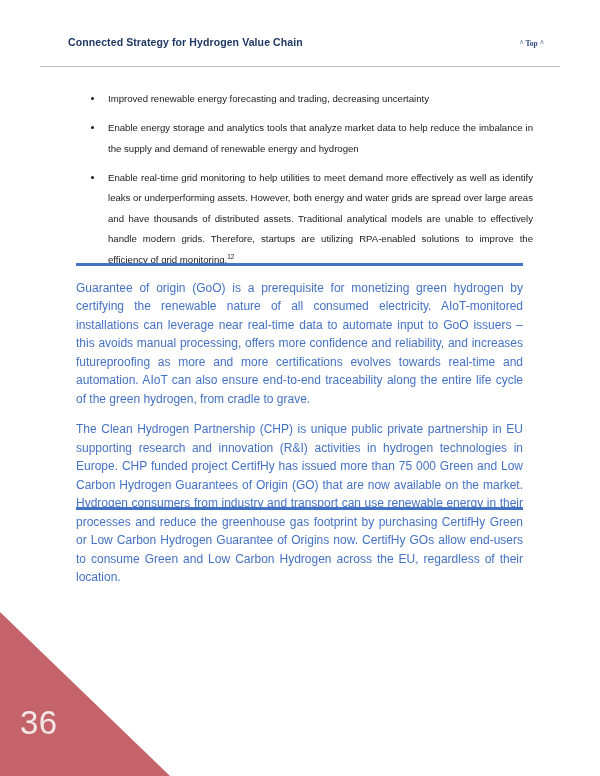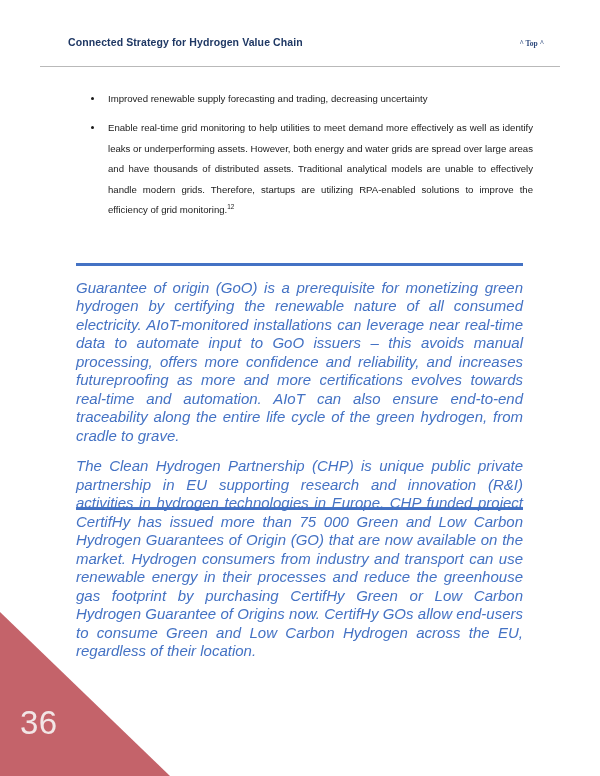--- a/index.html
+++ b/index.html
@@ -103,23 +103,22 @@
   .callout-rule.top { margin-bottom: 13px; }
   .callout-rule.bottom {
     position: absolute;
     left: 76px;
     top: 507px;
     width: 447px;
     height: 2.6px;
     background: #4472C4;
   }
   .callout-para {
-    font-size: 15px;
+    font-size: 12px;
     line-height: 18.5px;
-    font-style: italic;
     color: #4472C4;
     text-align: justify;
     text-align-last: left;
     margin: 0 0 12px 0;
   }
   .callout-para:last-child { margin-bottom: 0; }
 
   
   .corner-triangle {
     position: absolute;
@@ -147,21 +146,25 @@
 
   <div class="header">
     <div class="header-title">Connected Strategy for Hydrogen Value Chain</div>
     <div class="header-top-link">^ Top ^</div>
   </div>
   <div class="header-rule"></div>
 
   <div class="bullets">
     <div class="bullet-item">
       <span class="bullet-dot"></span>
-      <span>Improved renewable supply forecasting and trading, decreasing uncertainty</span>
+      <span>Improved renewable energy forecasting and trading, decreasing uncertainty</span>
+    </div>
+    <div class="bullet-item justify-all">
+      <span class="bullet-dot"></span>
+      <span>Enable energy storage and analytics tools that analyze market data to help reduce the imbalance in the supply and demand of renewable energy and hydrogen</span>
     </div>
     <div class="bullet-item justify-all">
       <span class="bullet-dot"></span>
       <span>Enable real-time grid monitoring to help utilities to meet demand more effectively as well as identify leaks or underperforming assets. However, both energy and water grids are spread over large areas and have thousands of distributed assets. Traditional analytical models are unable to effectively handle modern grids. Therefore, startups are utilizing RPA-enabled solutions to improve the efficiency of grid monitoring.</span><span class="fnote">12</span>
     </div>
   </div>
 
   <div class="callout">
     <div class="callout-rule top"></div>
     <p class="callout-para">Guarantee of origin (GoO) is a prerequisite for monetizing green hydrogen by certifying the renewable nature of all consumed electricity. AIoT-monitored installations can leverage near real-time data to automate input to GoO issuers – this avoids manual processing, offers more confidence and reliability, and increases futureproofing as more and more certifications evolves towards real-time and automation. AIoT can also ensure end-to-end traceability along the entire life cycle of the green hydrogen, from cradle to grave.</p>

